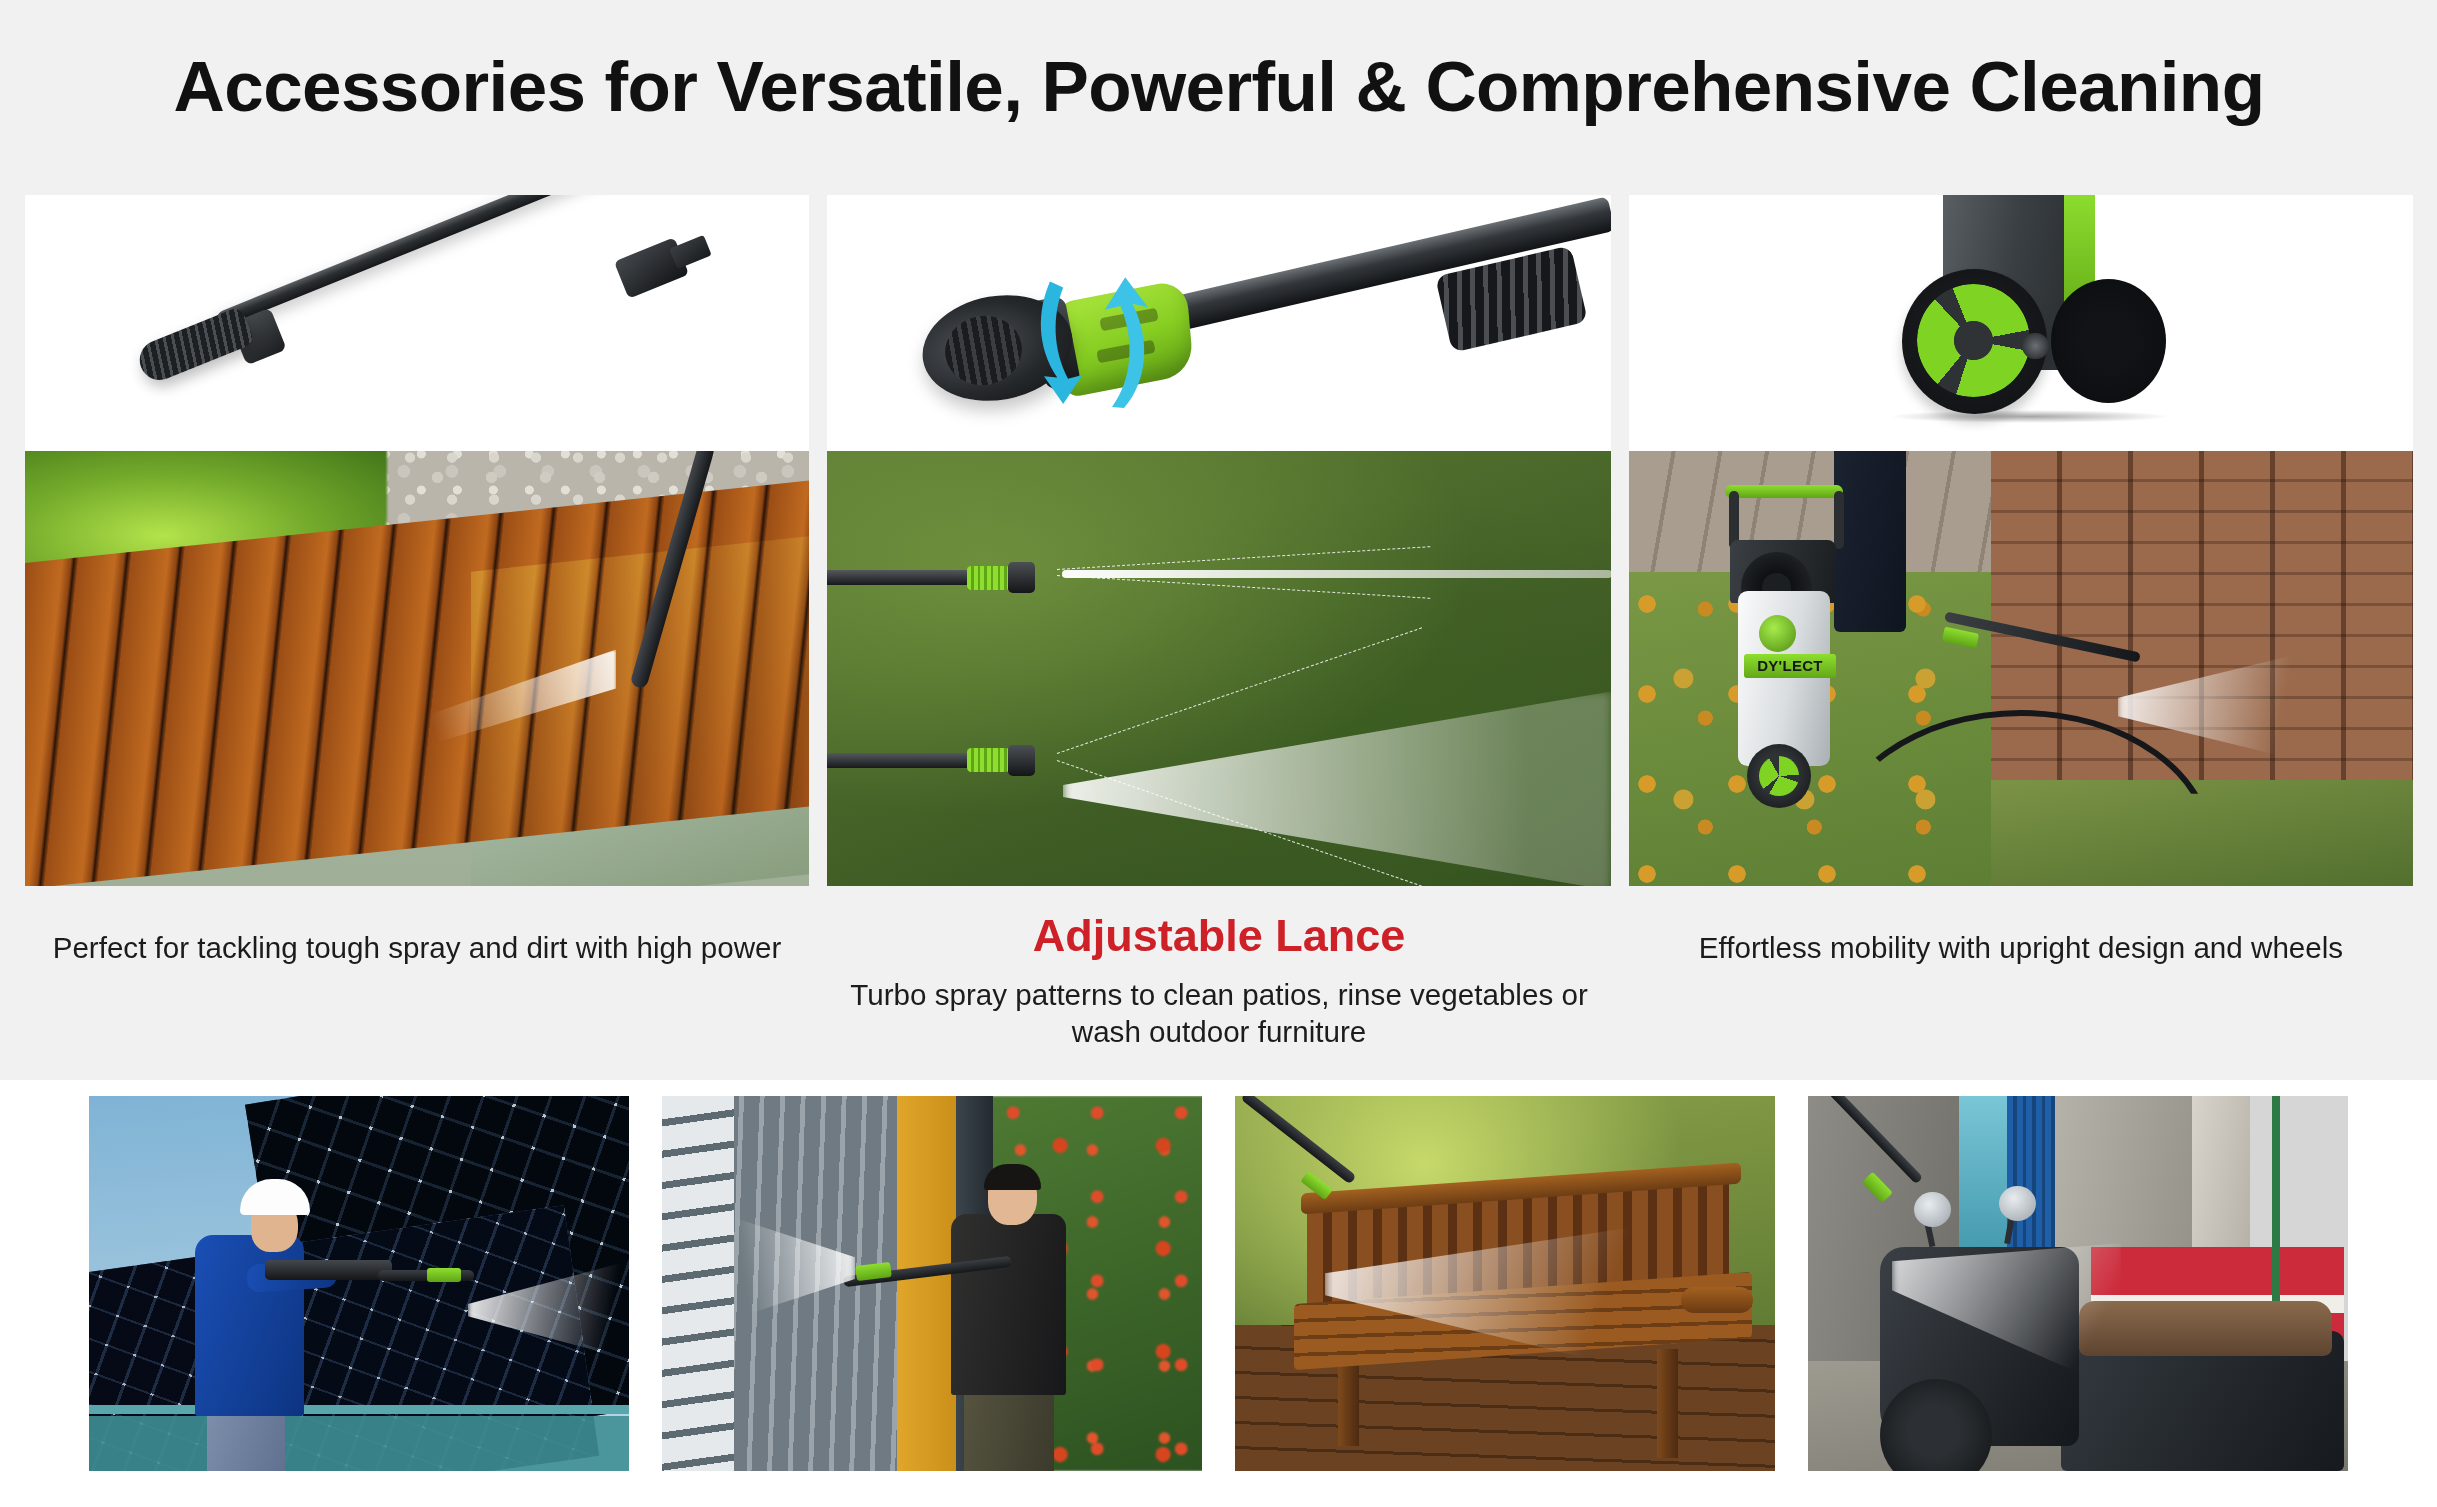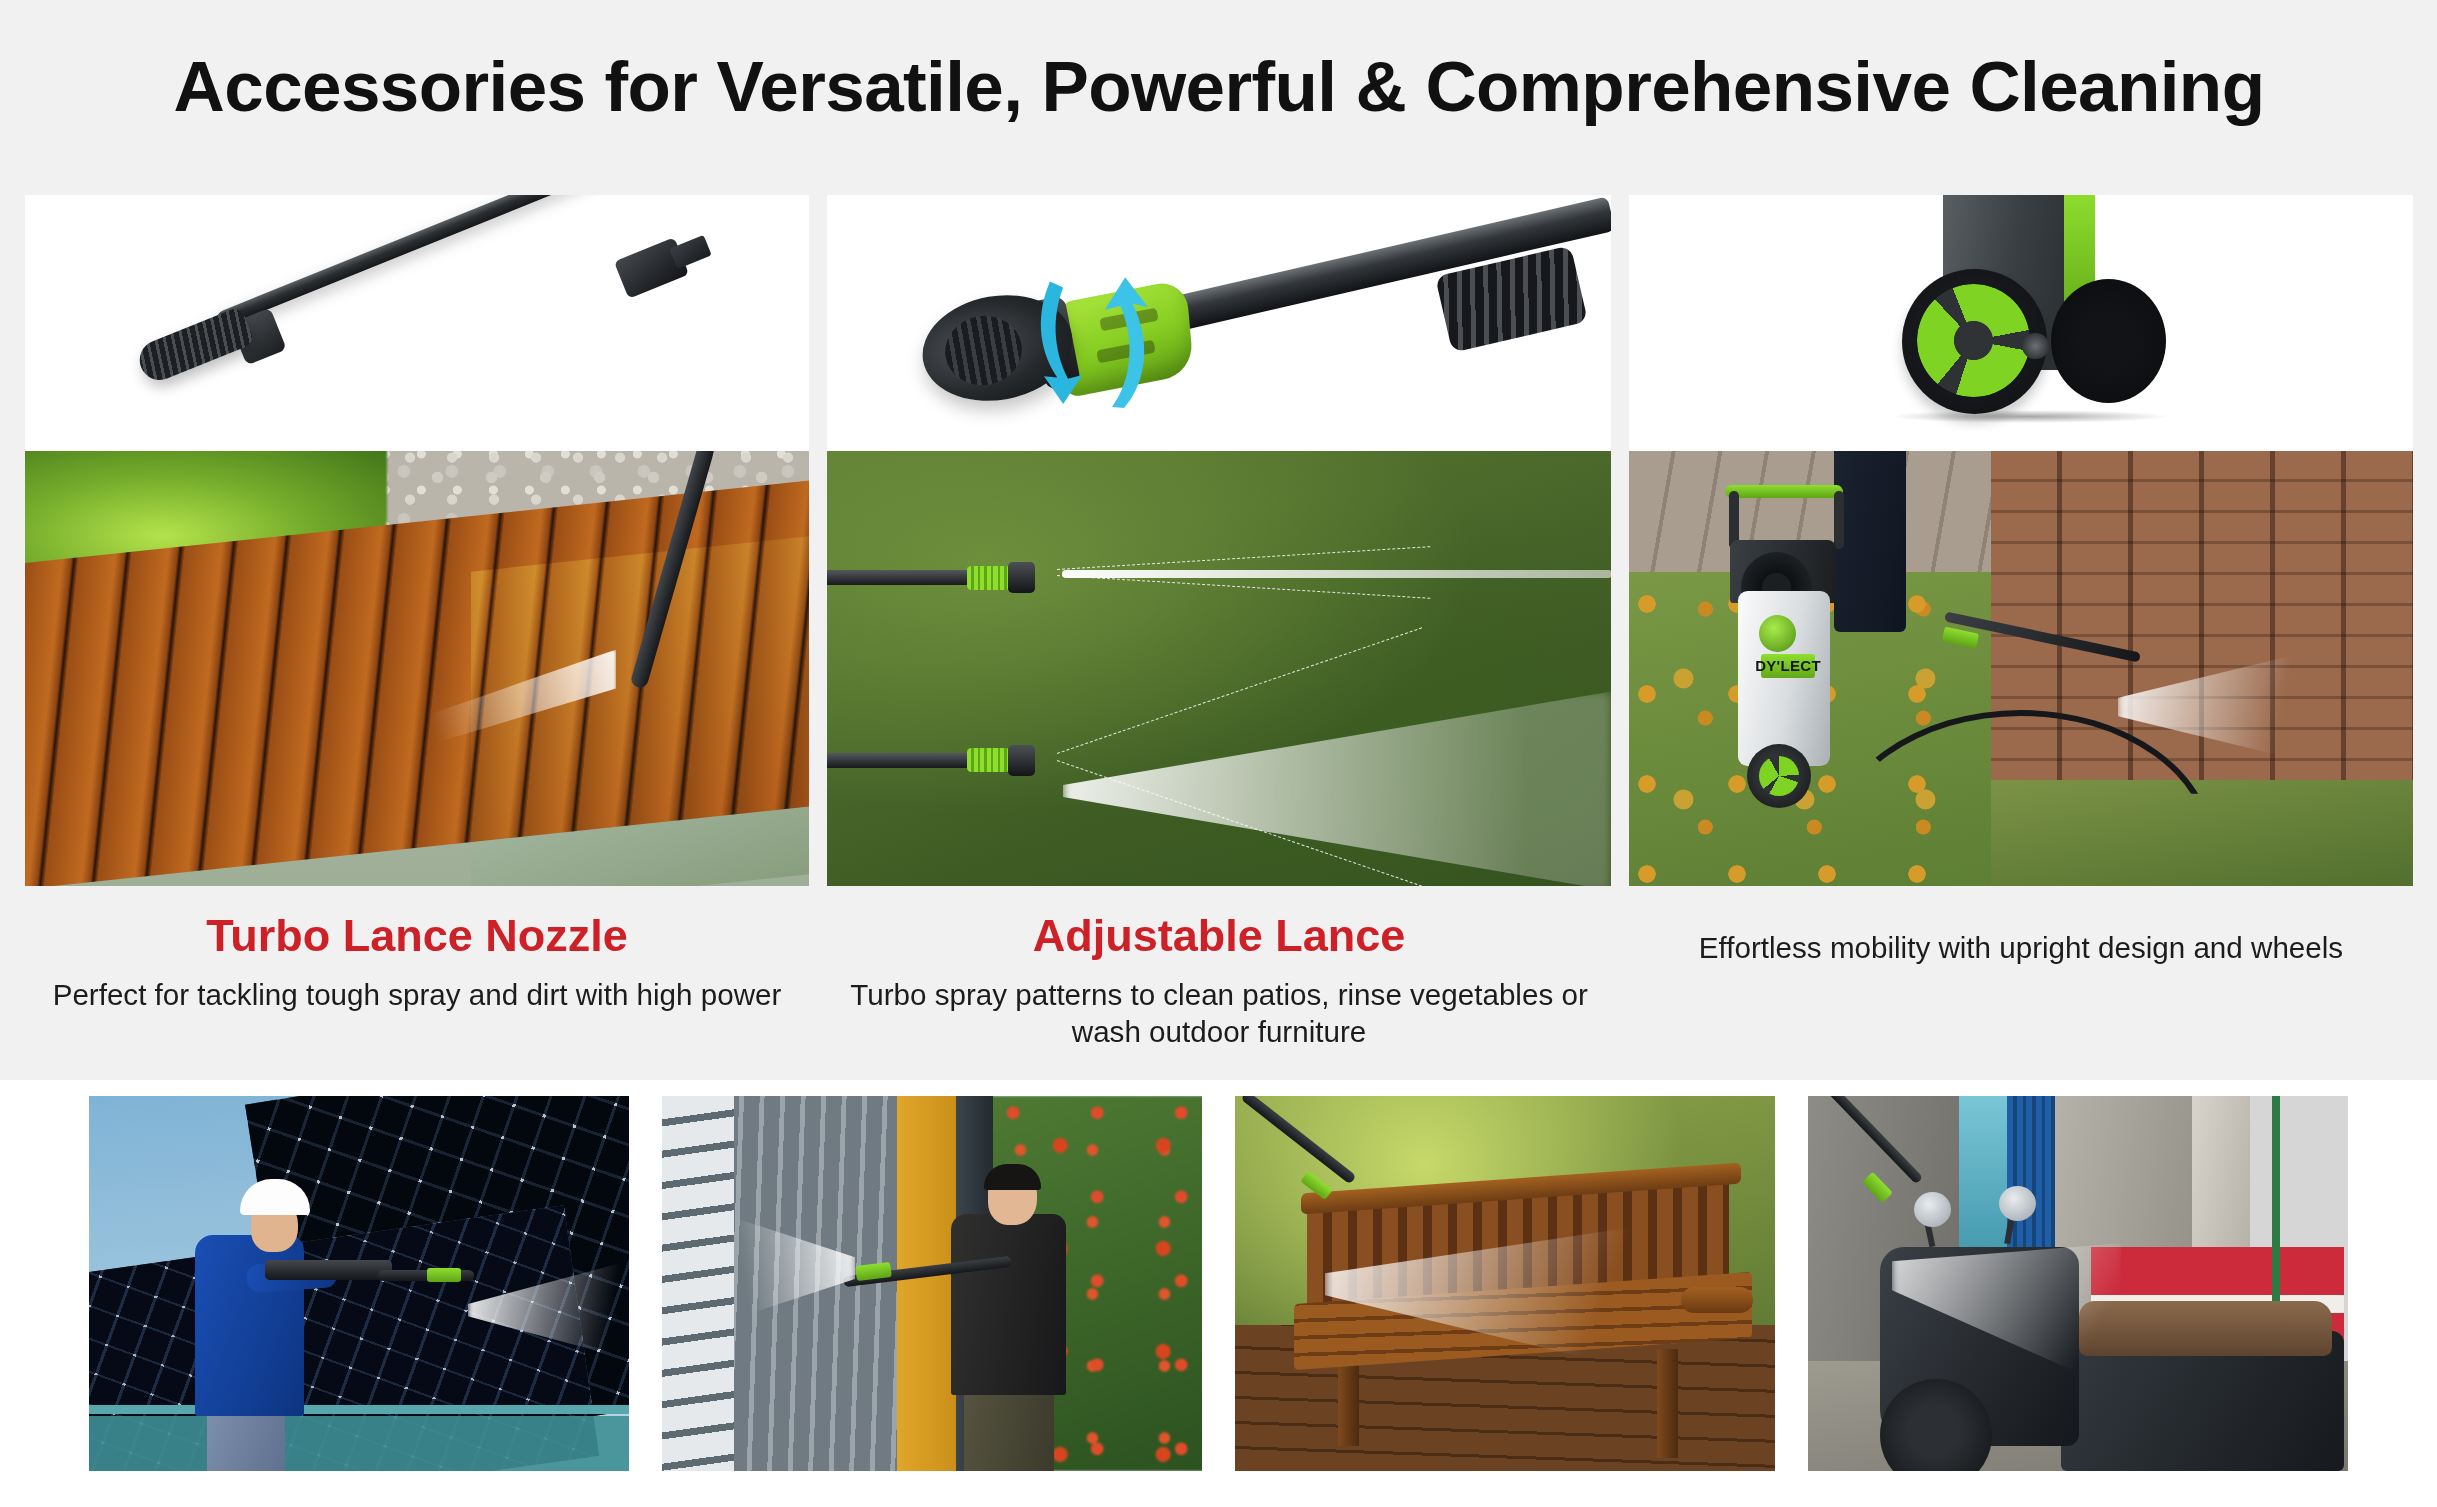--- a/index.html
+++ b/index.html
@@ -385,21 +385,21 @@
   .lw-handle-post{
     position:absolute; top:40px; width:9.6px; height:58px;
     background:#2b2f32; border-radius:4.8px;
   }
   .lw-reel{
     position:absolute; left:112px; top:101px; width:71px; height:71px;
     border-radius:50%;
     background:radial-gradient(circle,#1c1f22 0 28%,#0e1013 30%,#2a2e31 100%);
   }
   .lw-brandplate{
-    position:absolute; left:132px; top:203px; width:54px; height:24px;
+    position:absolute; left:115px; top:203px; width:92px; height:24px;
     background:linear-gradient(180deg,#8ede2f,#63a818);
     border-radius:3px;
     display:flex; align-items:center; justify-content:center;
     font-size:15px; font-weight:bold; color:#14181a; letter-spacing:0.3px;
   }
   .lw-knob{
     position:absolute; left:130px; top:164px; width:37px; height:37px;
     border-radius:50%;
     background:radial-gradient(circle at 40% 35%,#a6ec4b,#4f8c12);
   }
@@ -734,21 +734,20 @@
         <div class="deck-sky"></div>
         <div class="deck-gravel"></div>
         <div class="deck-bush"></div>
         <div class="deck-surface"></div>
         <div class="deck-wet"></div>
         <div class="deck-spray"></div>
         <div class="deck-lance"></div>
       </div>
 
       <div class="feature-caption">
-        <div class="feature-heading">Turbo Lance Nozzle</div>
         <div class="feature-desc">Perfect for tackling tough spray and dirt with high power</div>
       </div>
     </div>
 
     <div class="feature-col">
 
       <div class="product-panel">
         <div class="adj-wrap">
           <div class="adj-shaft"></div>
           <div class="adj-collar2"></div>

